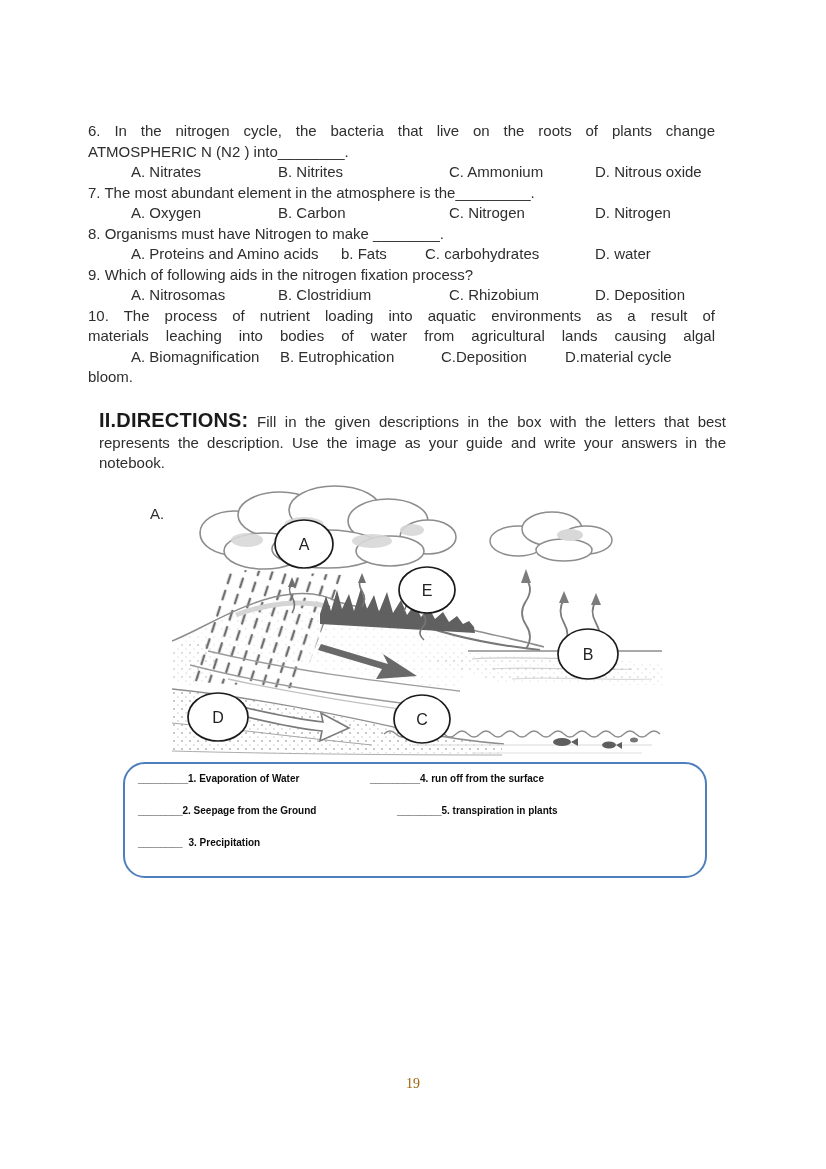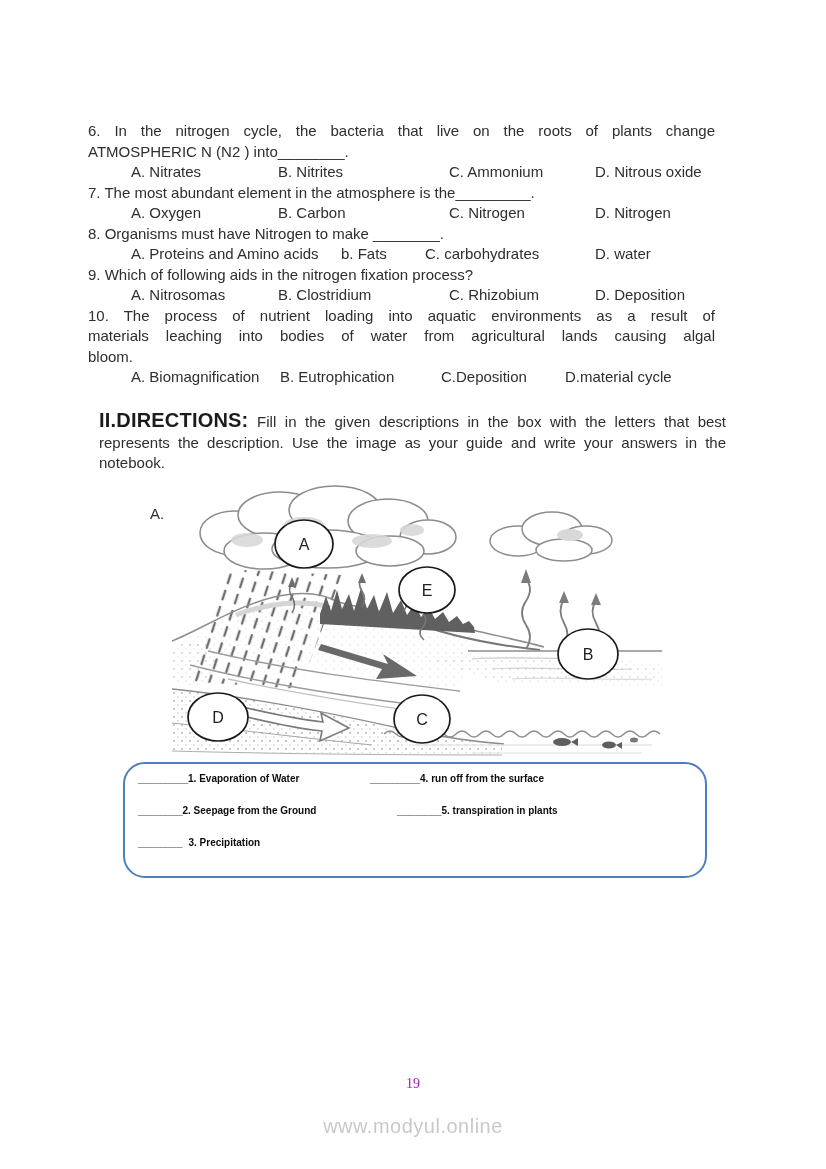--- a/index.html
+++ b/index.html
@@ -30,21 +30,21 @@
               border:2.5px solid #4e7fbc;border-radius:22px;padding-top:9px;background:#fff;}
   .ab-row{display:flex;height:32px;padding-left:13px;font-weight:700;font-size:10px;color:#0d0d0d;}
   .ab-cell{white-space:pre;}
   .ab-c1{width:232px;flex:0 0 auto;}
   .r1 .ab-c1{width:259px;}
   .r2 .ab-label{margin-left:6px;}
   .ab-blank{letter-spacing:0;}
 
   
   .page-num{position:absolute;left:0;top:1076px;width:826px;text-align:center;
-            font-family:"Liberation Serif",serif;font-size:14px;color:#a21caf;}
+            font-family:"Liberation Serif",serif;font-size:14px;color:#a16207;}
   .watermark{position:absolute;left:0;top:1115px;width:826px;text-align:center;
              font-size:20px;color:#c9c9c9;letter-spacing:.5px;}
 </style>
 </head>
 <body>
 
 <div class="page">
 
   <section class="quiz">
       <div class="qline just">6. In the nitrogen cycle, the bacteria that live on the roots of plants change</div>
@@ -71,27 +71,27 @@
       </div>
       <div class="qline">9. Which of following aids in the nitrogen fixation process?</div>
       <div class="qline opts t1">
         <span>A. Nitrosomas</span>
         <span>B. Clostridium</span>
         <span>C. Rhizobium</span>
         <span>D. Deposition</span>
       </div>
       <div class="qline just">10. The process of nutrient loading into aquatic environments as a result of</div>
       <div class="qline just">materials leaching into bodies of water from agricultural lands causing algal</div>
-      <div class="qline">bloom.</div>
       <div class="qline opts t3">
         <span>A. Biomagnification</span>
         <span>B. Eutrophication</span>
         <span>C.Deposition</span>
         <span>D.material cycle</span>
       </div>
+      <div class="qline">bloom.</div>
     </section>
 
   <section class="directions">
     <div class="just"><span class="dhead">II.DIRECTIONS:</span> <span>Fill in the given descriptions in the box with the letters that best</span></div>
     <div class="just">represents the description. Use the image as your guide and write your answers in the</div>
     <div>notebook.</div>
   </section>
 
   <div class="fig-label">A.</div>
 
@@ -225,15 +225,14 @@
           <div class="ab-cell ab-c1"><span class="ab-blank">________</span><span class="ab-label">2. Seepage from the Ground</span></div>
           <div class="ab-cell"><span class="ab-blank">________</span><span class="ab-label">5. transpiration in plants</span></div>
         </div>
         <div class="ab-row r2">
           <div class="ab-cell"><span class="ab-blank">________</span><span class="ab-label">3. Precipitation</span></div>
         </div>
       </div>
   </div>
 
   <div class="page-num">19</div>
-  <div class="watermark" style="color: rgb(201, 201, 201);">www.modyul.online</div>
 
 </div>
 
 </body></html>

